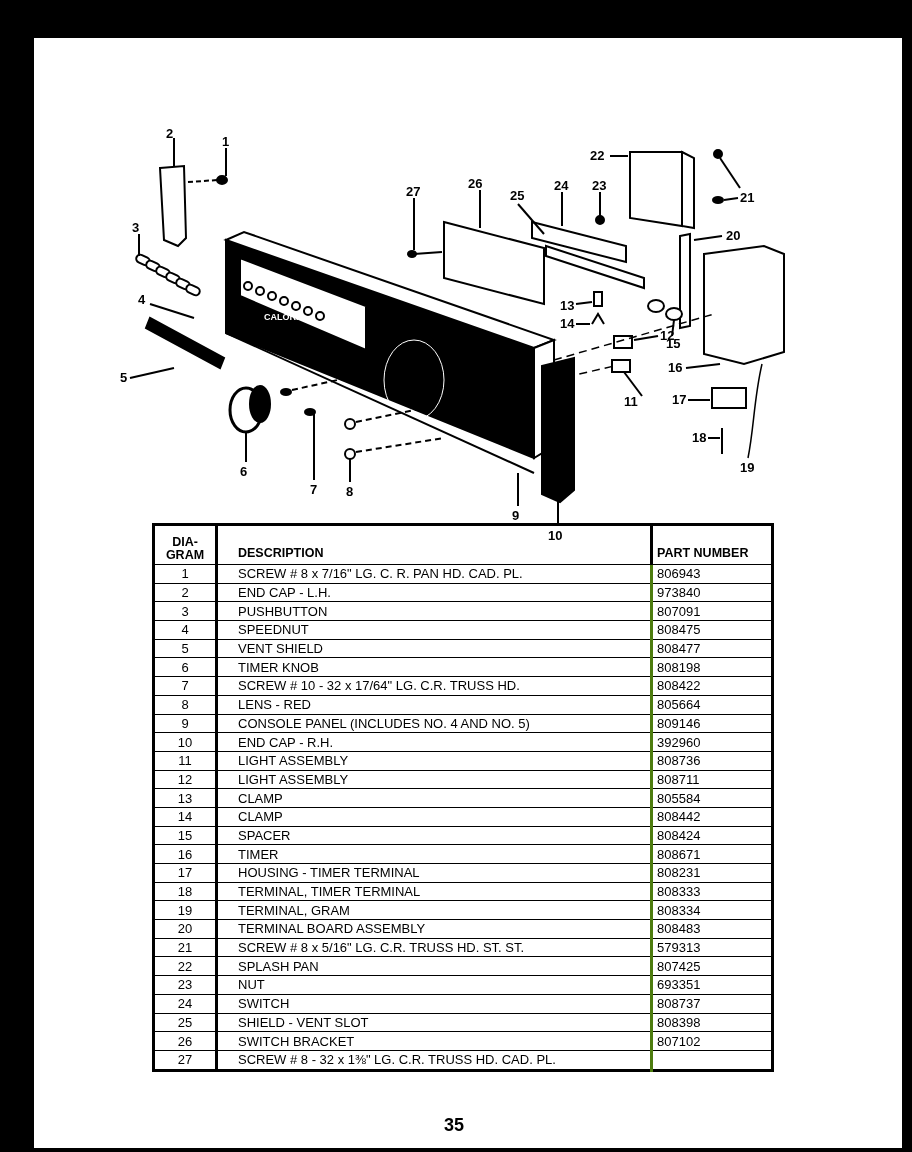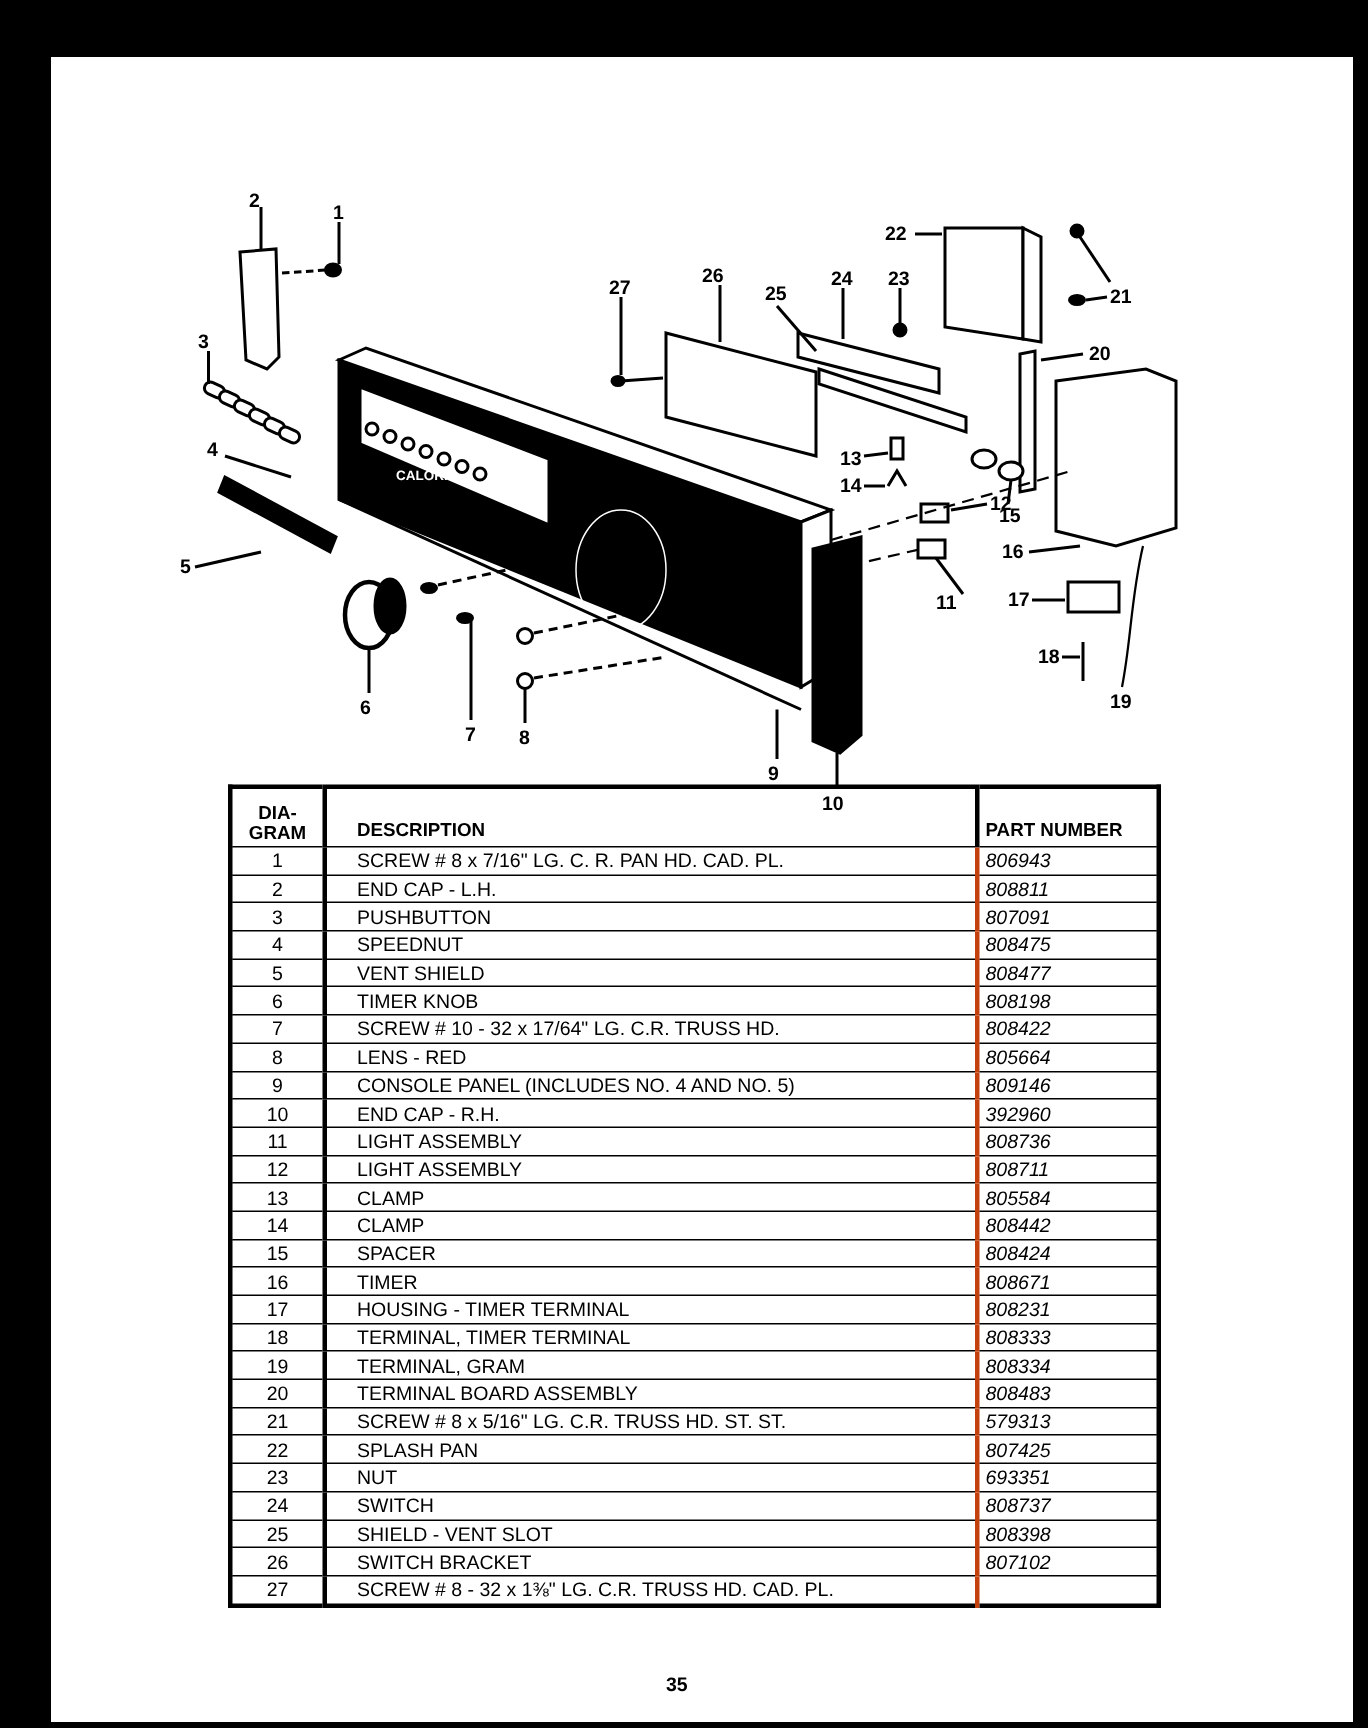--- a/index.html
+++ b/index.html
@@ -15,24 +15,24 @@
   .parts-table { position:absolute; left:118px; top:485px; border-collapse:collapse;
                  border:3px solid #000; font-size:13px; }
   .parts-table th, .parts-table td { border:1px solid #000; padding:0 4px; height:17.7px;
                  line-height:17px; white-space:nowrap; }
   .parts-table th { font-weight:bold; vertical-align:bottom; height:36px; padding-bottom:2px; font-size:12.5px; }
   .parts-table th.c1 { text-align:center; line-height:13px; }
   .parts-table th.c2 { text-align:left; padding-left:20px; }
   .parts-table th.c3 { text-align:left; }
   .parts-table td.c1 { width:52px; text-align:center; }
   .parts-table td.c2 { width:408px; padding-left:20px; border-left:3px solid #000; }
-  .parts-table td.c3 { width:110px; border-left:3px solid #c2410c;font-style:italic; }
+  .parts-table td.c3 { width:110px; border-left:3px solid #4d7c0f; }
   .parts-table th.c2 { border-left:3px solid #000; }
   .parts-table th.c3 { border-left:3px solid #000;margin-left:36px; }
-  .page-num { position:absolute; left:410px; top:1077px; font-weight:bold; font-size:13px; }
+  .page-num { position:absolute; left:410px; top:1077px; font-weight:bold; font-size:18px; }
   .callout { font-family:"Liberation Sans", sans-serif; font-weight:bold; font-size:13px; }
 </style>
 </head>
 <body>
 
 <div class="edge-mark"></div>
 <div class="edge-mark2"></div>
 
 <div class="page">
 
@@ -196,21 +196,21 @@
     </thead>
     <tbody id="rows">
         <tr>
           <td class="c1">1</td>
           <td class="c2">SCREW # 8 x 7/16"  LG. C. R. PAN HD. CAD. PL.</td>
           <td class="c3">806943</td>
         </tr>
         <tr>
           <td class="c1">2</td>
           <td class="c2">END CAP -  L.H.</td>
-          <td class="c3">808811</td>
+          <td class="c3">973840</td>
         </tr>
         <tr>
           <td class="c1">3</td>
           <td class="c2">PUSHBUTTON</td>
           <td class="c3">807091</td>
         </tr>
         <tr>
           <td class="c1">4</td>
           <td class="c2">SPEEDNUT</td>
           <td class="c3">808475</td>

